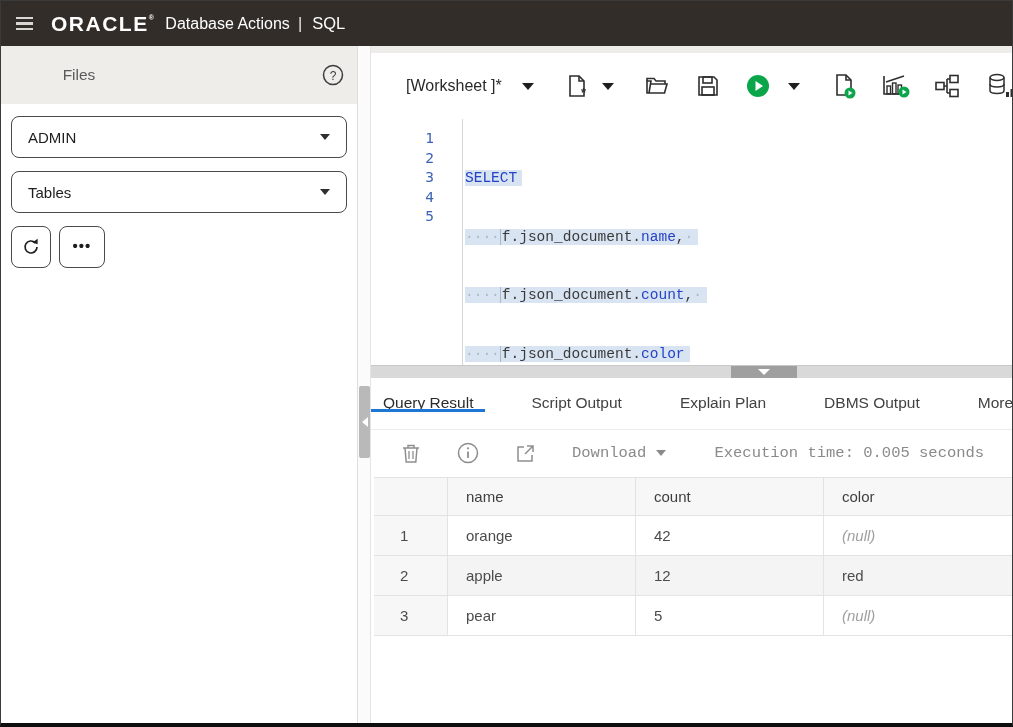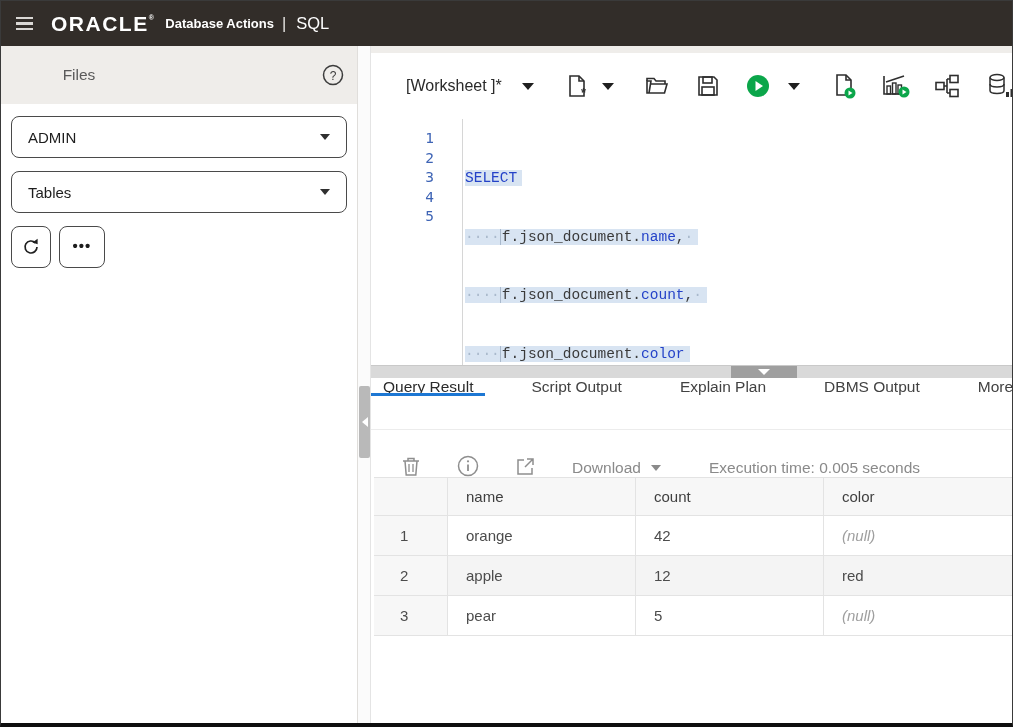--- a/index.html
+++ b/index.html
@@ -9,21 +9,21 @@
     width:1013px; height:727px; display:flex; flex-direction:column;
     border:1px solid #3a3a3a; border-bottom:4px solid #0e0e0e; overflow:hidden;
     position:relative; background:#fff;
   }
   
   .topbar{ height:45px; background:#322d29; display:flex; align-items:center; flex:none; color:#fff; }
   .hamburger{ width:46px; display:flex; flex-direction:column; gap:3px; align-items:center; cursor:pointer; }
   .hamburger span{ width:17px; height:2.5px; background:#d9d7d4; display:block; }
   .brand{ font-size:21px; font-weight:bold; letter-spacing:1.5px; margin-left:4px; }
   .brand sup{ font-size:7px; vertical-align:top; position:relative; top:2px; }
-  .appname{ font-size:13px; margin-left:10px; font-weight:700; }
+  .appname{ font-size:16px; margin-left:10px; font-weight:400; }
   .divider{ font-size:16.5px; margin:0 10px 0 8px; color:#e8e6e3; }
   .context{ font-size:16.5px; font-weight:400; }
   
   .bodyrow{ flex:1; display:flex; min-height:0; }
   
   .sidebar{ width:356px; flex:none; display:flex; flex-direction:column; background:#fff; }
   .side-tabs{ height:58px; background:#efedea; display:flex; align-items:stretch; flex:none; position:relative; }
   .side-tab{ display:flex; align-items:center; justify-content:center; font-size:15.5px; cursor:pointer; }
   .side-tab.active{ width:150px; background:#fff; color:#252525; border-bottom:4px solid #161616; }
   .side-tab.inactive{ width:156px; color:#5a5a5a; }
@@ -66,27 +66,27 @@
   .kw{ color:#2442c8; }
   .id{ color:#3a3a3a; }
   .ws{ color:#a9b9cc; }
   .wsg{ border-right:1px solid #a9b9cc; margin-right:1px; }
   
   .hscroll{ height:13px; flex:none; background:#d9d9d9; position:relative; border-top:1px solid #c9c9c9; cursor:row-resize; }
   .hscroll-handle{ position:absolute; left:360px; top:0; width:66px; height:12px; background:#9f9f9f;
     display:flex; align-items:center; justify-content:center; }
   .tri-down-w{ width:0; height:0; border-left:6px solid transparent; border-right:6px solid transparent; border-top:6px solid #fff; }
   
-  .res-tabs{ height:52px; flex:none; display:flex; align-items:flex-start; border-bottom:1px solid #ececec; overflow:hidden; white-space:nowrap; }
+  .res-tabs{ height:52px; flex:none; display:flex; align-items:center; border-bottom:1px solid #ececec; overflow:hidden; white-space:nowrap; }
   .res-tab{ display:flex; align-items:center; padding:0 12px; margin-right:34px; font-size:15.5px; color:#424242;
     cursor:pointer; position:relative; flex:none; }
   .res-tab.active{ color:#2b2b2b; }
   .res-tab.active::after{ content:""; position:absolute; left:0; right:0; bottom:0; height:3px; background:#1d77d3; }
   
-  .res-toolbar{ height:47px; flex:none; display:flex; align-items:flex-end; padding-left:30px; gap:4px; color:#8e8e8e; }
+  .res-toolbar{ height:47px; flex:none; display:flex; align-items:center; padding-left:30px; gap:4px; color:#8e8e8e;font-family:Liberation Mono, monospace; }
   .res-tb-btn{ margin-right:32px; cursor:pointer; display:flex; align-items:center; }
   .download{ font-size:15.5px; color:#8a8a8a; display:flex; align-items:center; gap:10px; cursor:pointer; margin-right:6px; }
   .dl-caret{ width:0; height:0; border-left:5.5px solid transparent; border-right:5.5px solid transparent; border-top:6px solid #8a8a8a; }
   .exec-time{ font-size:15.5px; color:#8a8a8a; margin-left:38px; }
   
   .grid{ flex:1; min-height:0; margin-left:3px; border-top:1px solid #e3e3e3; font-size:15px; color:#4c4c4c; overflow:hidden; }
   .g-row{ display:flex; height:40px; border-bottom:1px solid #e3e3e3; background:#fff; }
   .g-row.header{ height:38px; background:#f7f7f7; color:#3f3f3f; }
   .g-row.zebra{ background:#f4f4f4; }
   .g-cell{ display:flex; align-items:center; padding-left:18px; border-right:1px solid #e3e3e3; overflow:hidden; }

